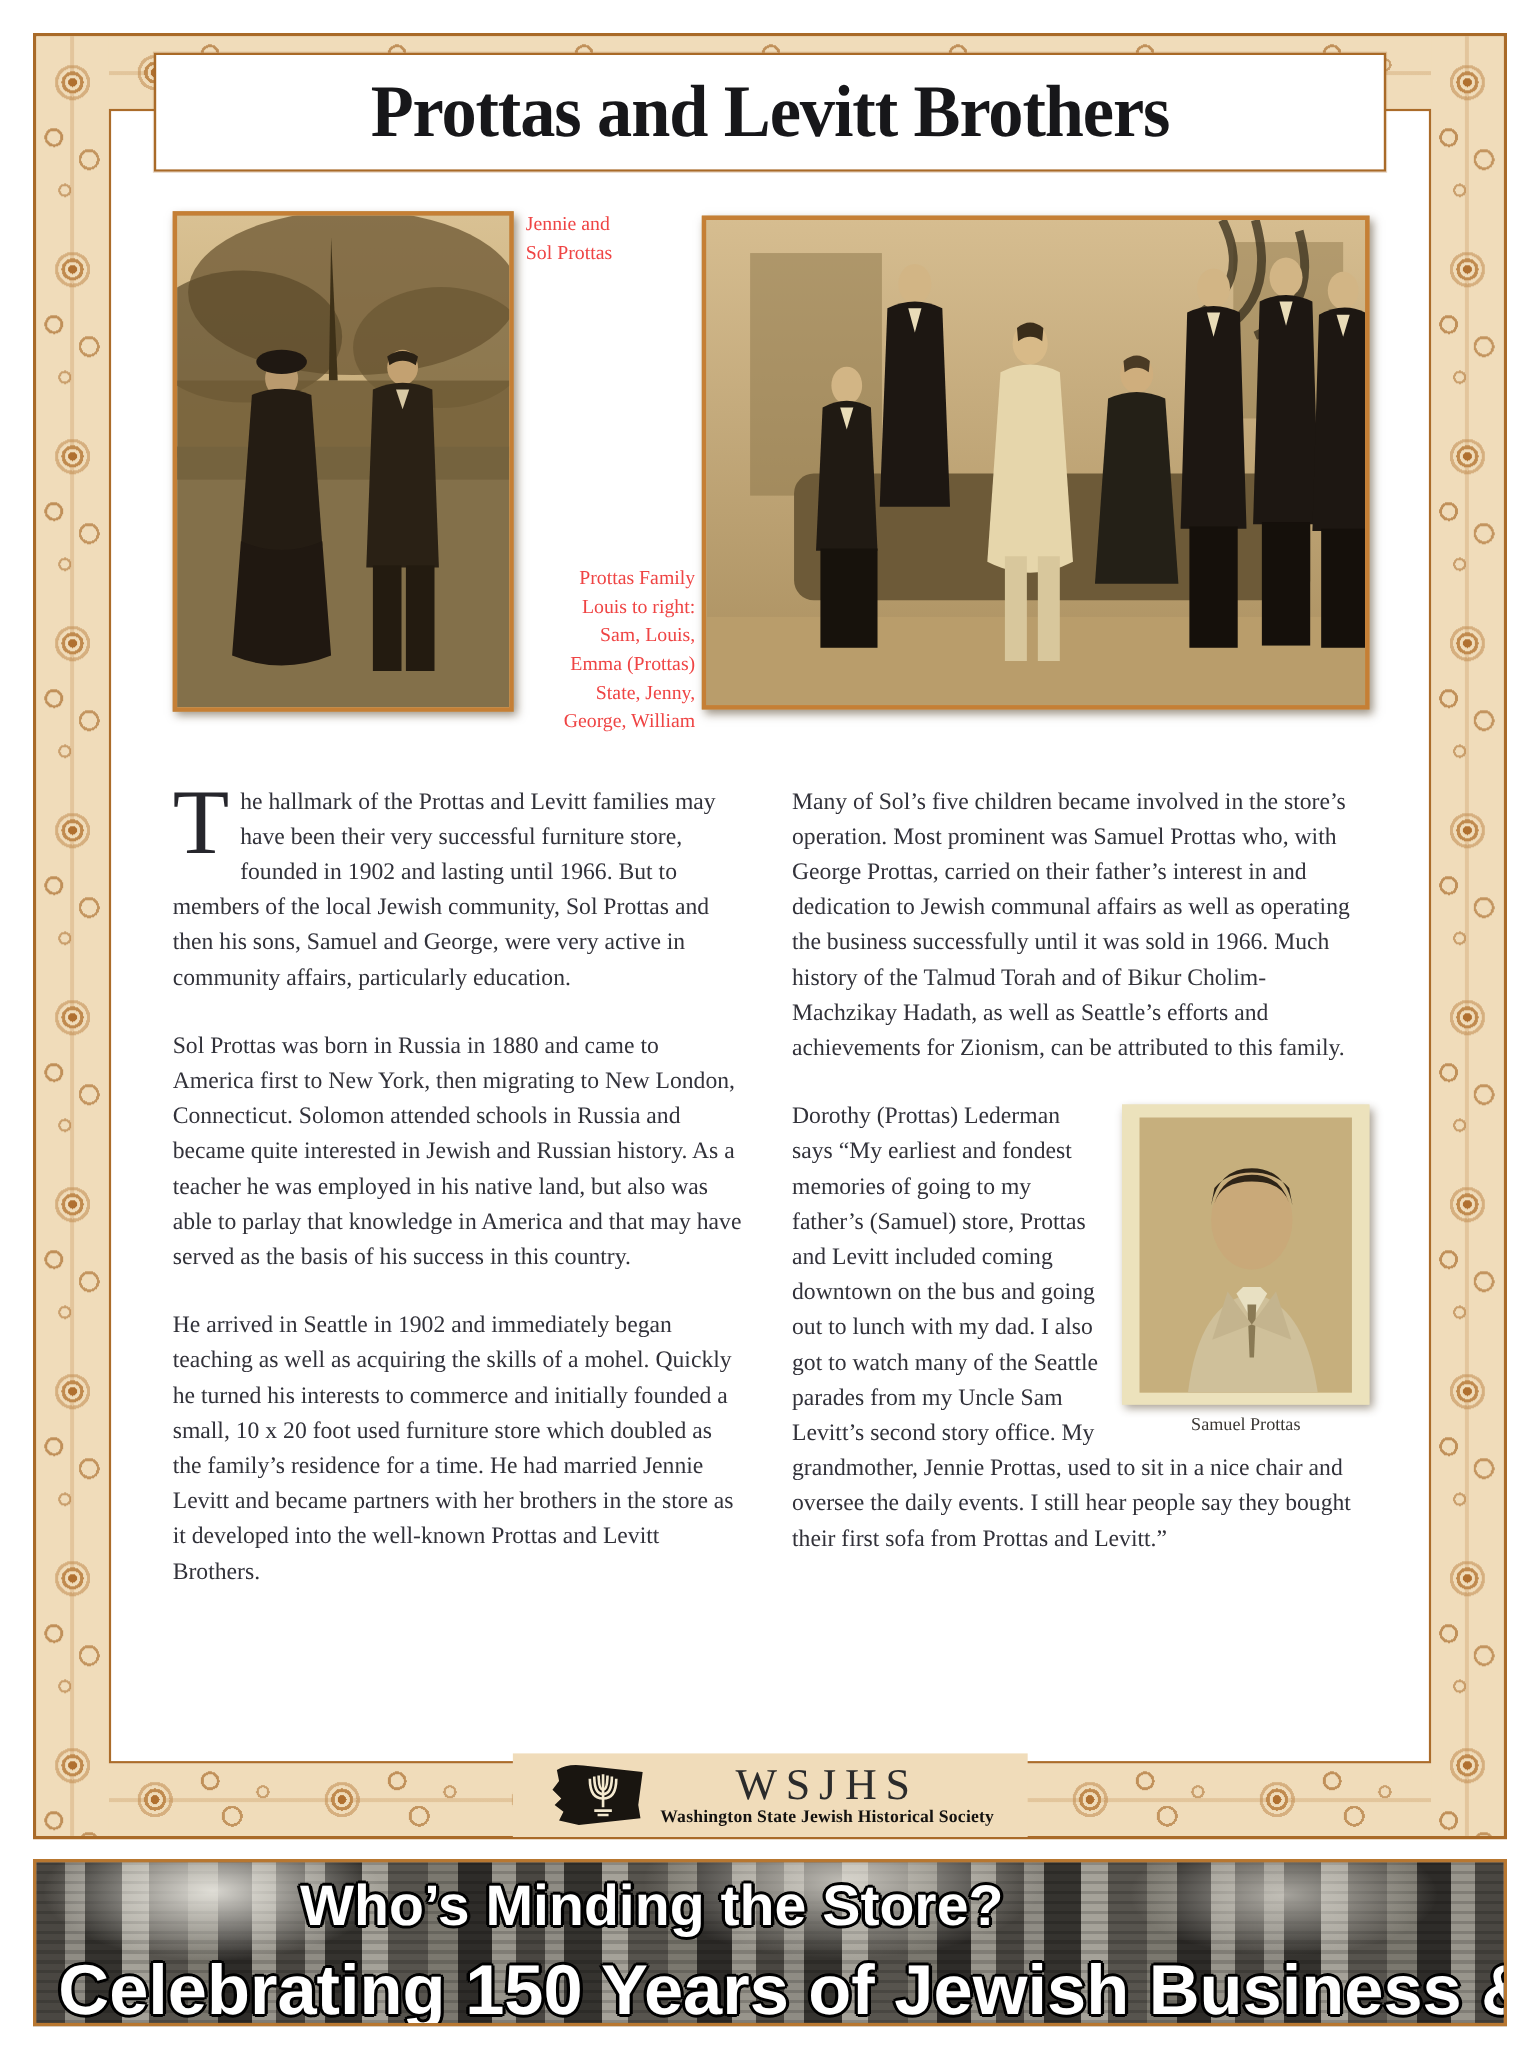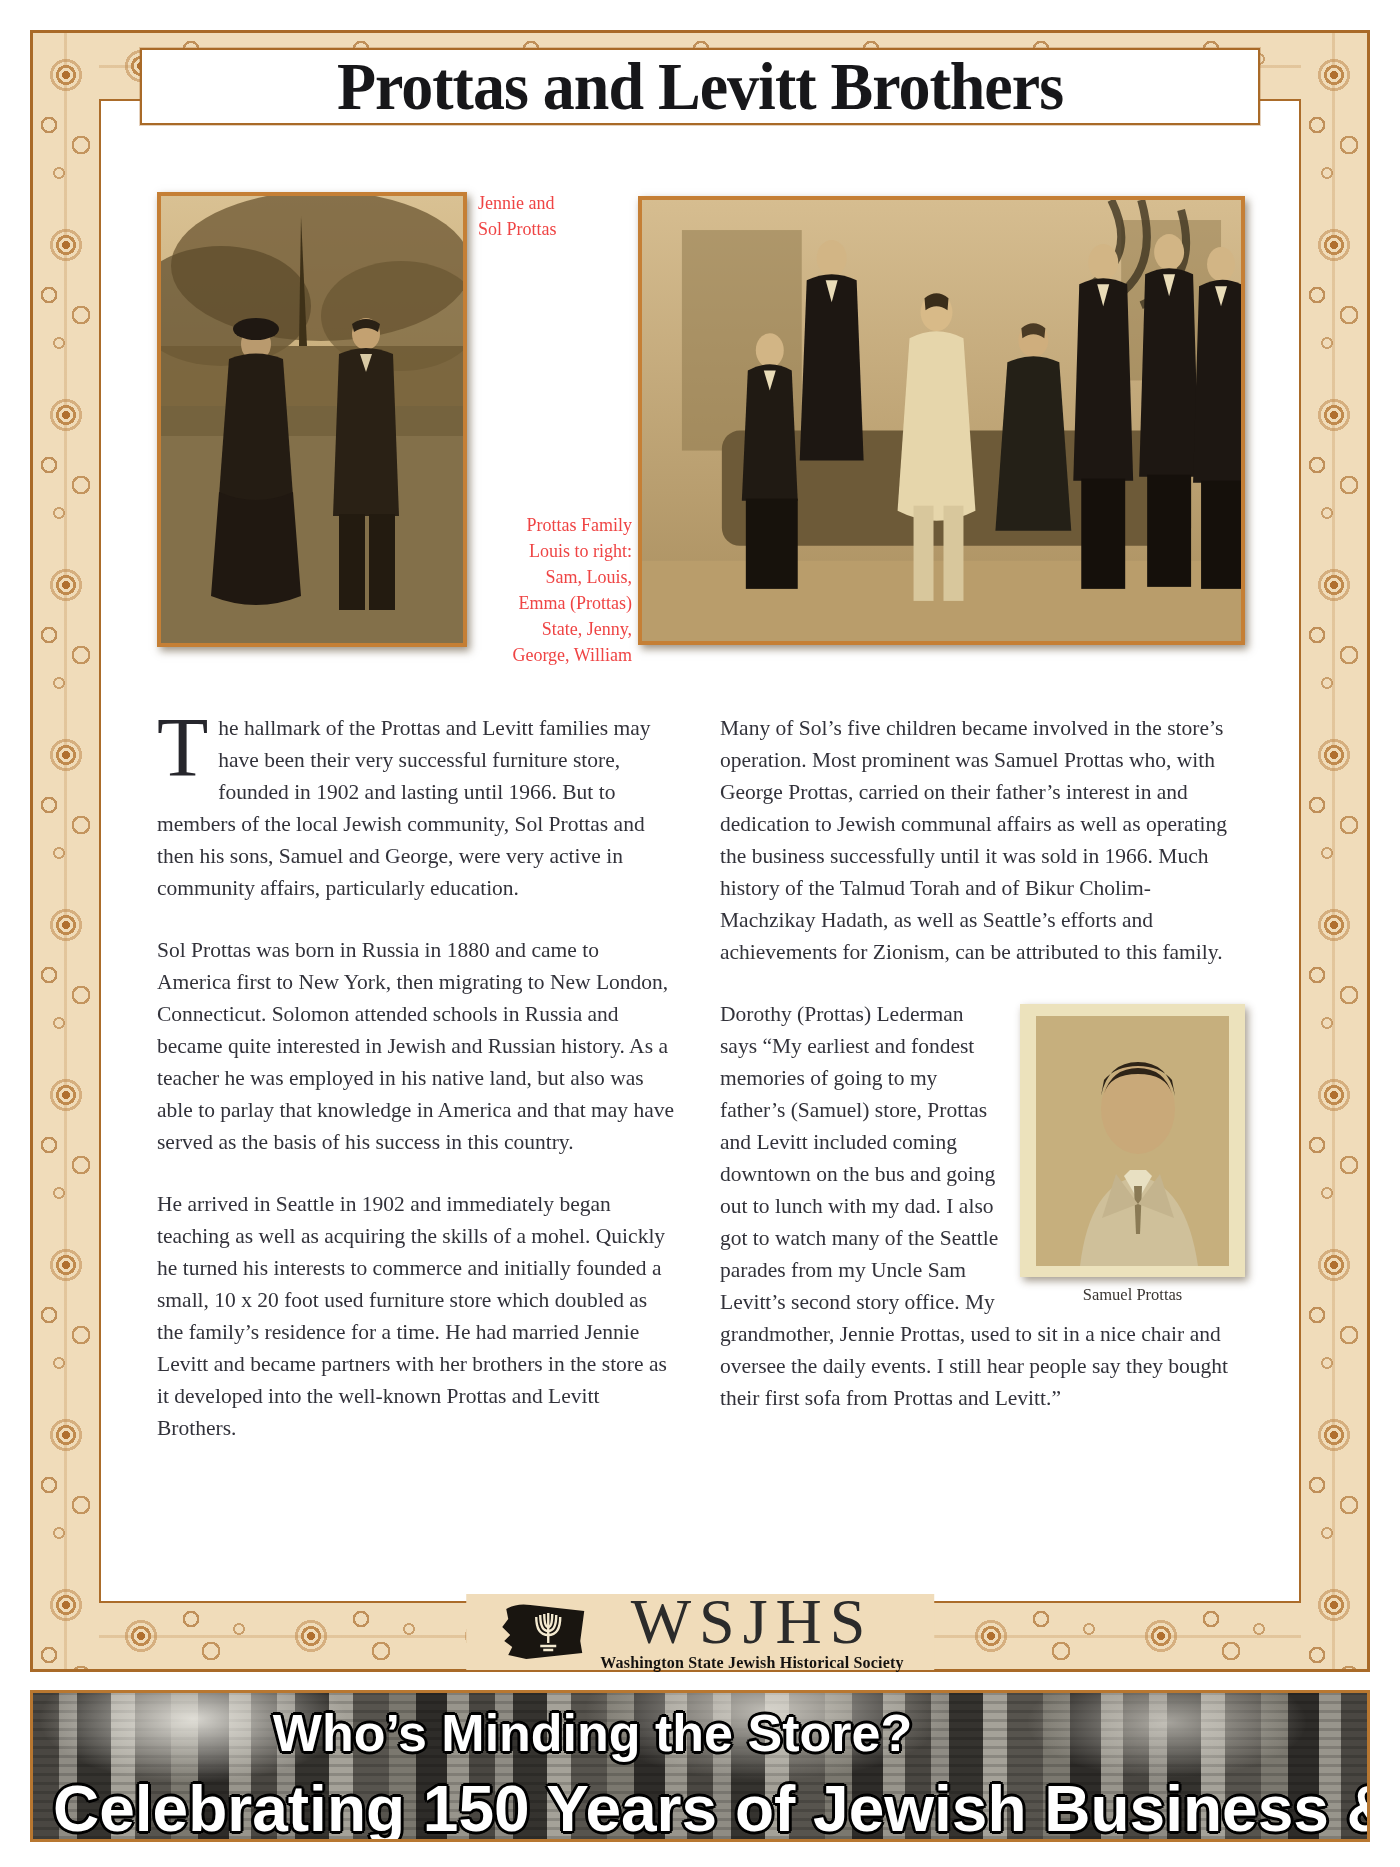--- a/index.html
+++ b/index.html
@@ -32,21 +32,21 @@
       radial-gradient(circle at 140px 26px, rgba(0,0,0,0) 0 4px, rgba(176,118,56,.6) 4px 6px, rgba(0,0,0,0) 6px),
       linear-gradient(0deg, rgba(0,0,0,0) 0 31px, rgba(192,138,78,.28) 31px 34px, rgba(0,0,0,0) 34px);
     background-size:170px 66px; background-repeat:repeat-x;
   }
   .content-area{
     position:absolute; left:99px; top:99px; width:1202px; height:1504px;
     background:#ffffff; border:2px solid #ab6c2a; box-sizing:border-box;
   }
   
   .title-box{
-    position:absolute; left:140px; top:48px; width:1120px; height:77px;
+    position:absolute; left:140px; top:48px; width:1120px; height:108px;
     background:#ffffff; border:2px solid #a96a28; box-sizing:border-box;
     box-shadow:0 0 0 1px rgba(169,106,40,.30);
     display:flex; align-items:center; justify-content:center;
   }
   .title-text{
     font-family:"Liberation Serif", serif; font-weight:bold; font-size:64px;
     letter-spacing:-1px; color:#17171a; white-space:nowrap; transform:scaleY(1.05);
   }
   
   .photo{
@@ -78,21 +78,21 @@
   .samuel-photo svg{display:block; width:100%; height:100%;}
   .samuel-cap{font-size:16.5px; line-height:22px; text-align:center; color:#3a3632; margin-top:7px;}
   
   .footer-logo{
     position:absolute; left:50%; top:1594px; transform:translateX(-50%);
     height:76px; display:flex; align-items:center; justify-content:center; gap:12px;
     background:#f0dcba; padding:0 30px; z-index:5;
   }
   .logo-text{display:flex; flex-direction:column; align-items:center;}
   .logo-acronym{
-    font-family:"Liberation Serif", serif; font-size:64px; line-height:0.95;
+    font-family:"Liberation Serif", serif; font-size:40px; line-height:0.95;
     letter-spacing:8px; color:#2b2b2b;
   }
   .logo-org{
     font-family:"Liberation Serif", serif; font-size:16px; font-weight:bold;
     color:#141210; margin-top:2px; letter-spacing:.2px;
   }
   
   .banner{
     position:absolute; left:30px; top:1690px; width:1340px; height:152px;
     border:3px solid #b87730; box-sizing:border-box; overflow:hidden;

